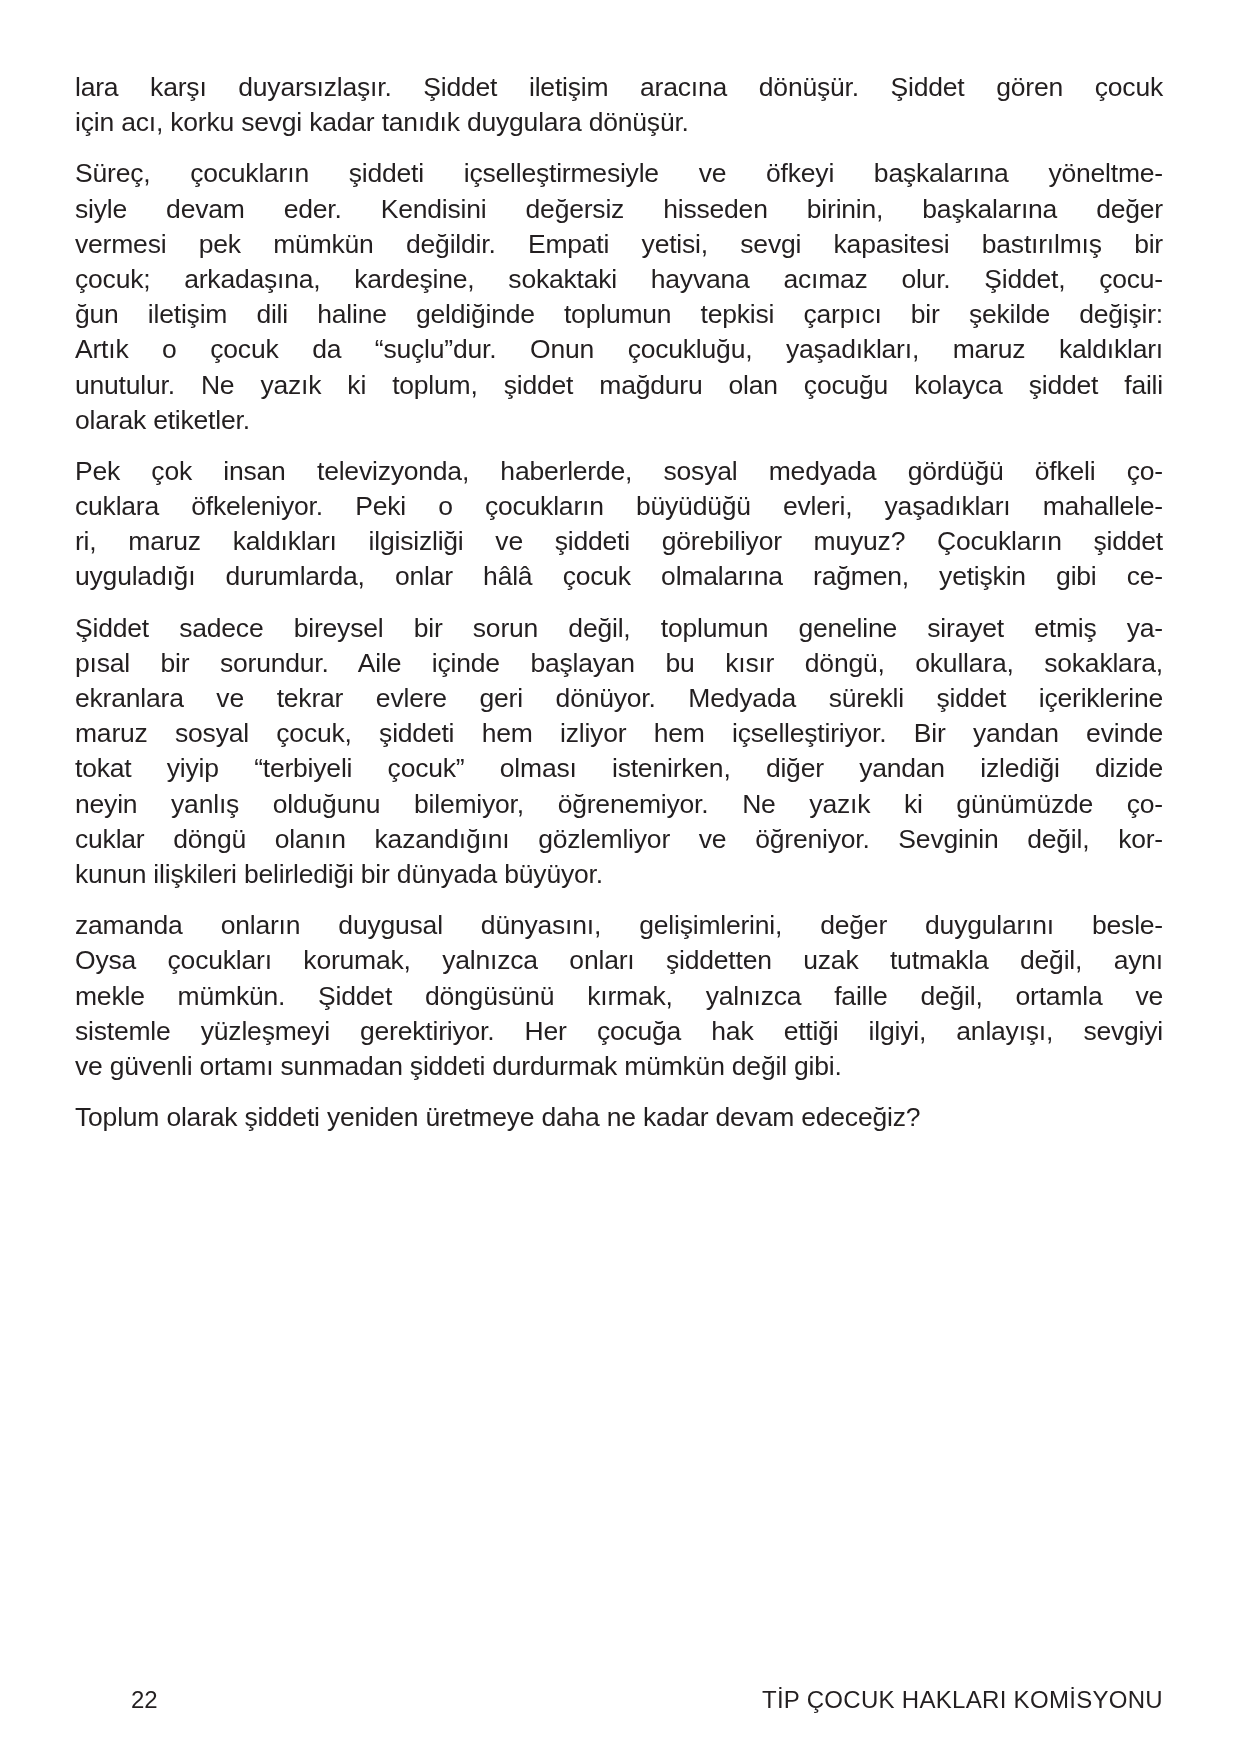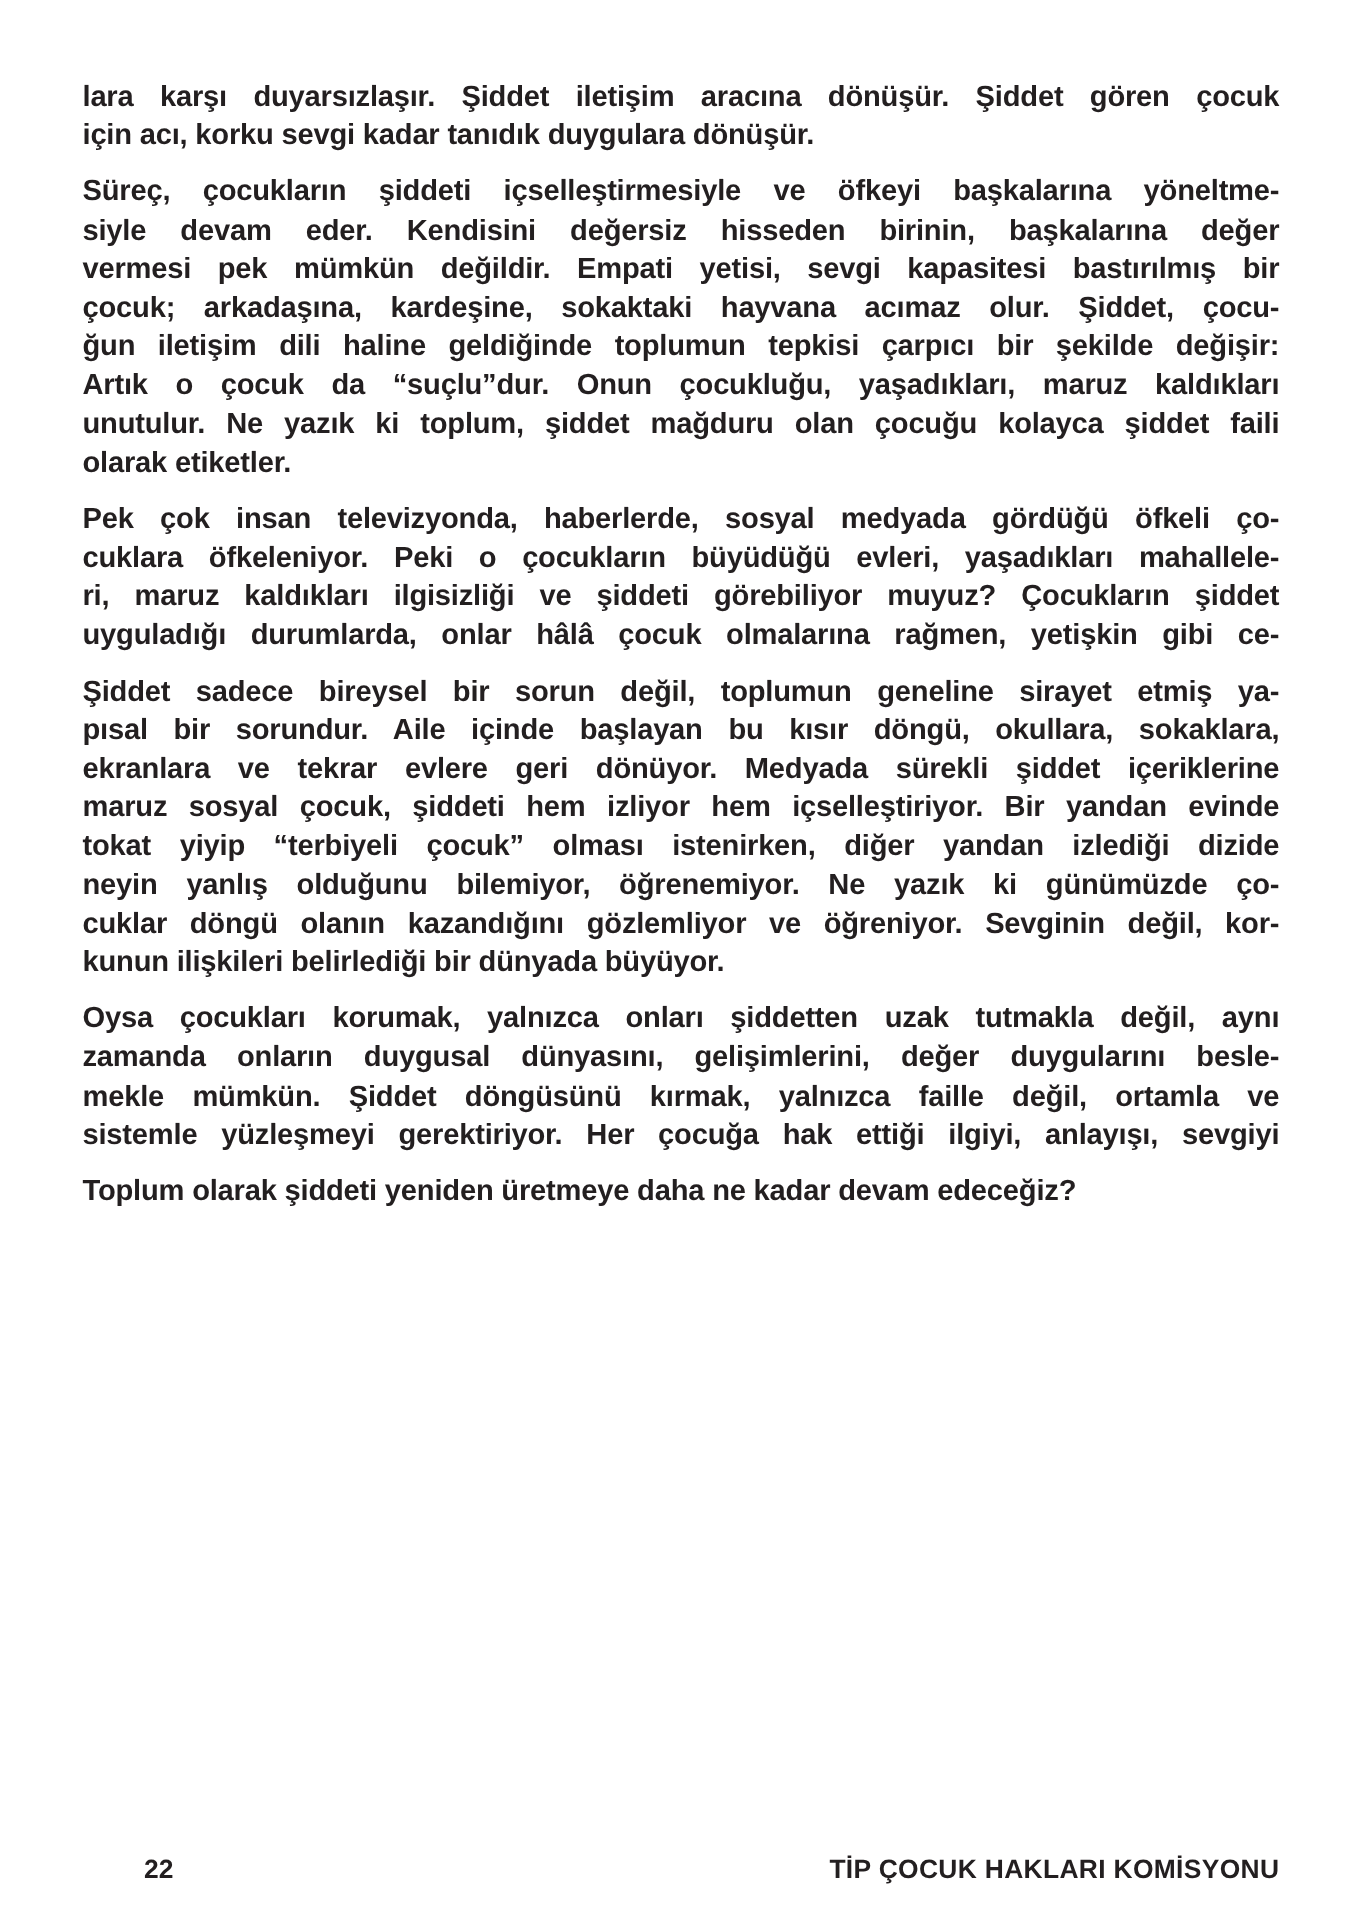--- a/index.html
+++ b/index.html
@@ -1,17 +1,17 @@
 <!DOCTYPE html>
 <html><head>
 <meta charset="utf-8">
 <style>
   html, body { margin: 0; padding: 0; background: #ffffff; }
   body { width: 1241px; height: 1754px; position: relative; overflow: hidden; }
-  .page { position: absolute; left: 0; top: 0; width: 1241px; height: 1754px; background: #ffffff; font-weight: bold; }
+  .page { position: absolute; left: 0; top: 0; width: 1241px; height: 1754px; background: #ffffff; }
   .content {
     position: absolute; left: 75px; top: 70px; width: 1088px;
     font-family: "Liberation Sans", "DejaVu Sans", sans-serif;
     font-size: 26.5px; color: #231f20; line-height: 35.2px;
   }
   .para { margin: 0 0 16px 0; }
   .line {
     display: block; white-space: nowrap; text-align: justify; text-align-last: justify;
     height: 35.2px; overflow: visible; letter-spacing: -0.2px;
   }
@@ -58,24 +58,25 @@
       <span class="line">pısal bir sorundur. Aile içinde başlayan bu kısır döngü, okullara, sokaklara,</span>
       <span class="line">ekranlara ve tekrar evlere geri dönüyor. Medyada sürekli şiddet içeriklerine</span>
       <span class="line">maruz sosyal çocuk, şiddeti hem izliyor hem içselleştiriyor. Bir yandan evinde</span>
       <span class="line">tokat yiyip “terbiyeli çocuk” olması istenirken, diğer yandan izlediği dizide</span>
       <span class="line">neyin yanlış olduğunu bilemiyor, öğrenemiyor. Ne yazık ki günümüzde ço-</span>
       <span class="line">cuklar döngü olanın kazandığını gözlemliyor ve öğreniyor. Sevginin değil, kor-</span>
       <span class="line last">kunun ilişkileri belirlediği bir dünyada büyüyor.</span>
     </p>
 
     <p class="para">
+      <span class="line">zamanda onların duygusal dünyasını, gelişimlerini, değer duygularını besle-</span>
       <span class="line">Oysa çocukları korumak, yalnızca onları şiddetten uzak tutmakla değil, aynı</span>
-      <span class="line">zamanda onların duygusal dünyasını, gelişimlerini, değer duygularını besle-</span>
       <span class="line">mekle mümkün. Şiddet döngüsünü kırmak, yalnızca faille değil, ortamla ve</span>
       <span class="line">sistemle yüzleşmeyi gerektiriyor. Her çocuğa hak ettiği ilgiyi, anlayışı, sevgiyi</span>
+      <span class="line last">ve güvenli ortamı sunmadan şiddeti durdurmak mümkün değil gibi.</span>
     </p>
 
     <p class="para">
       <span class="line last">Toplum olarak şiddeti yeniden üretmeye daha ne kadar devam edeceğiz?</span>
     </p>
 
   </div>
 
   <div class="footer">
     <span class="page-number">22</span>

